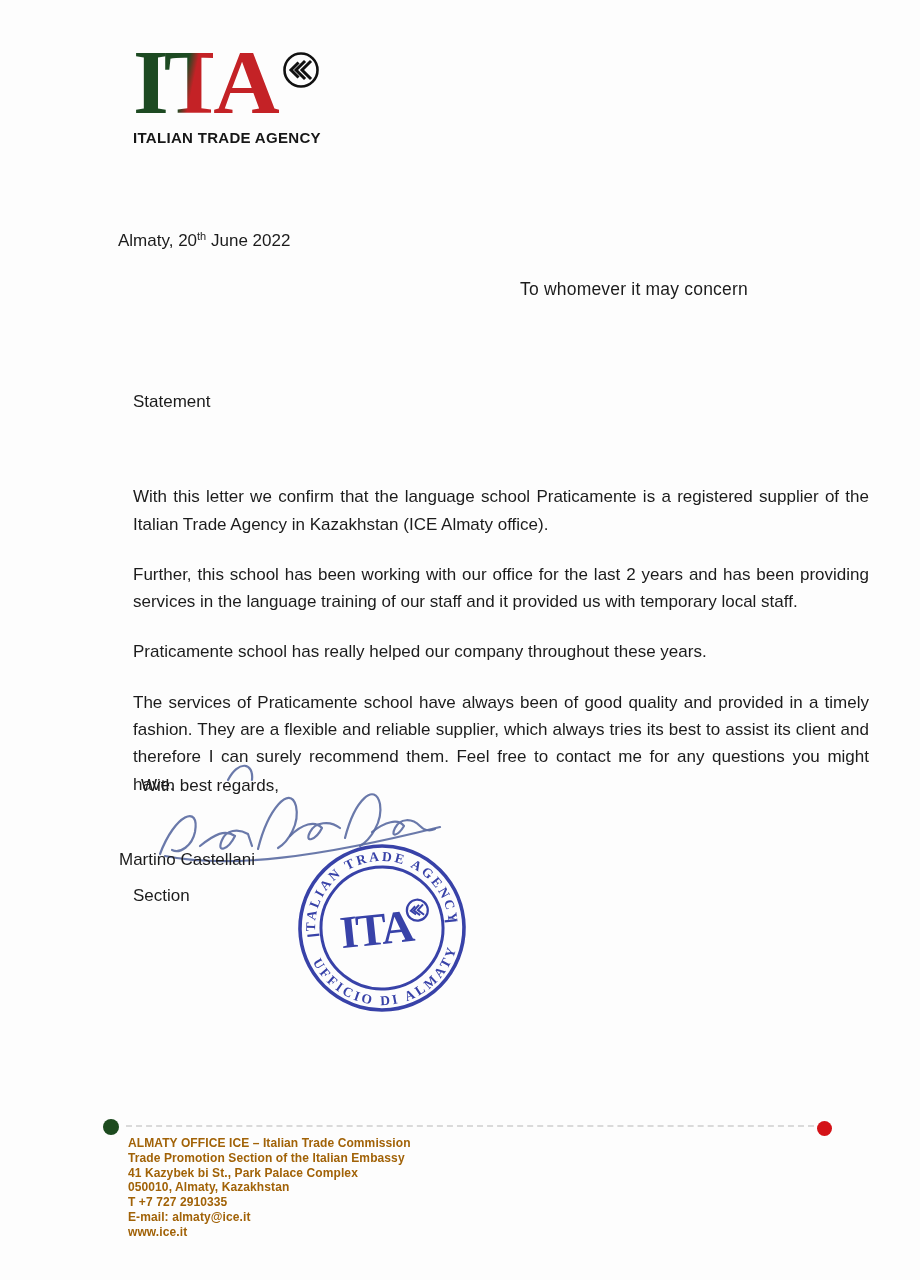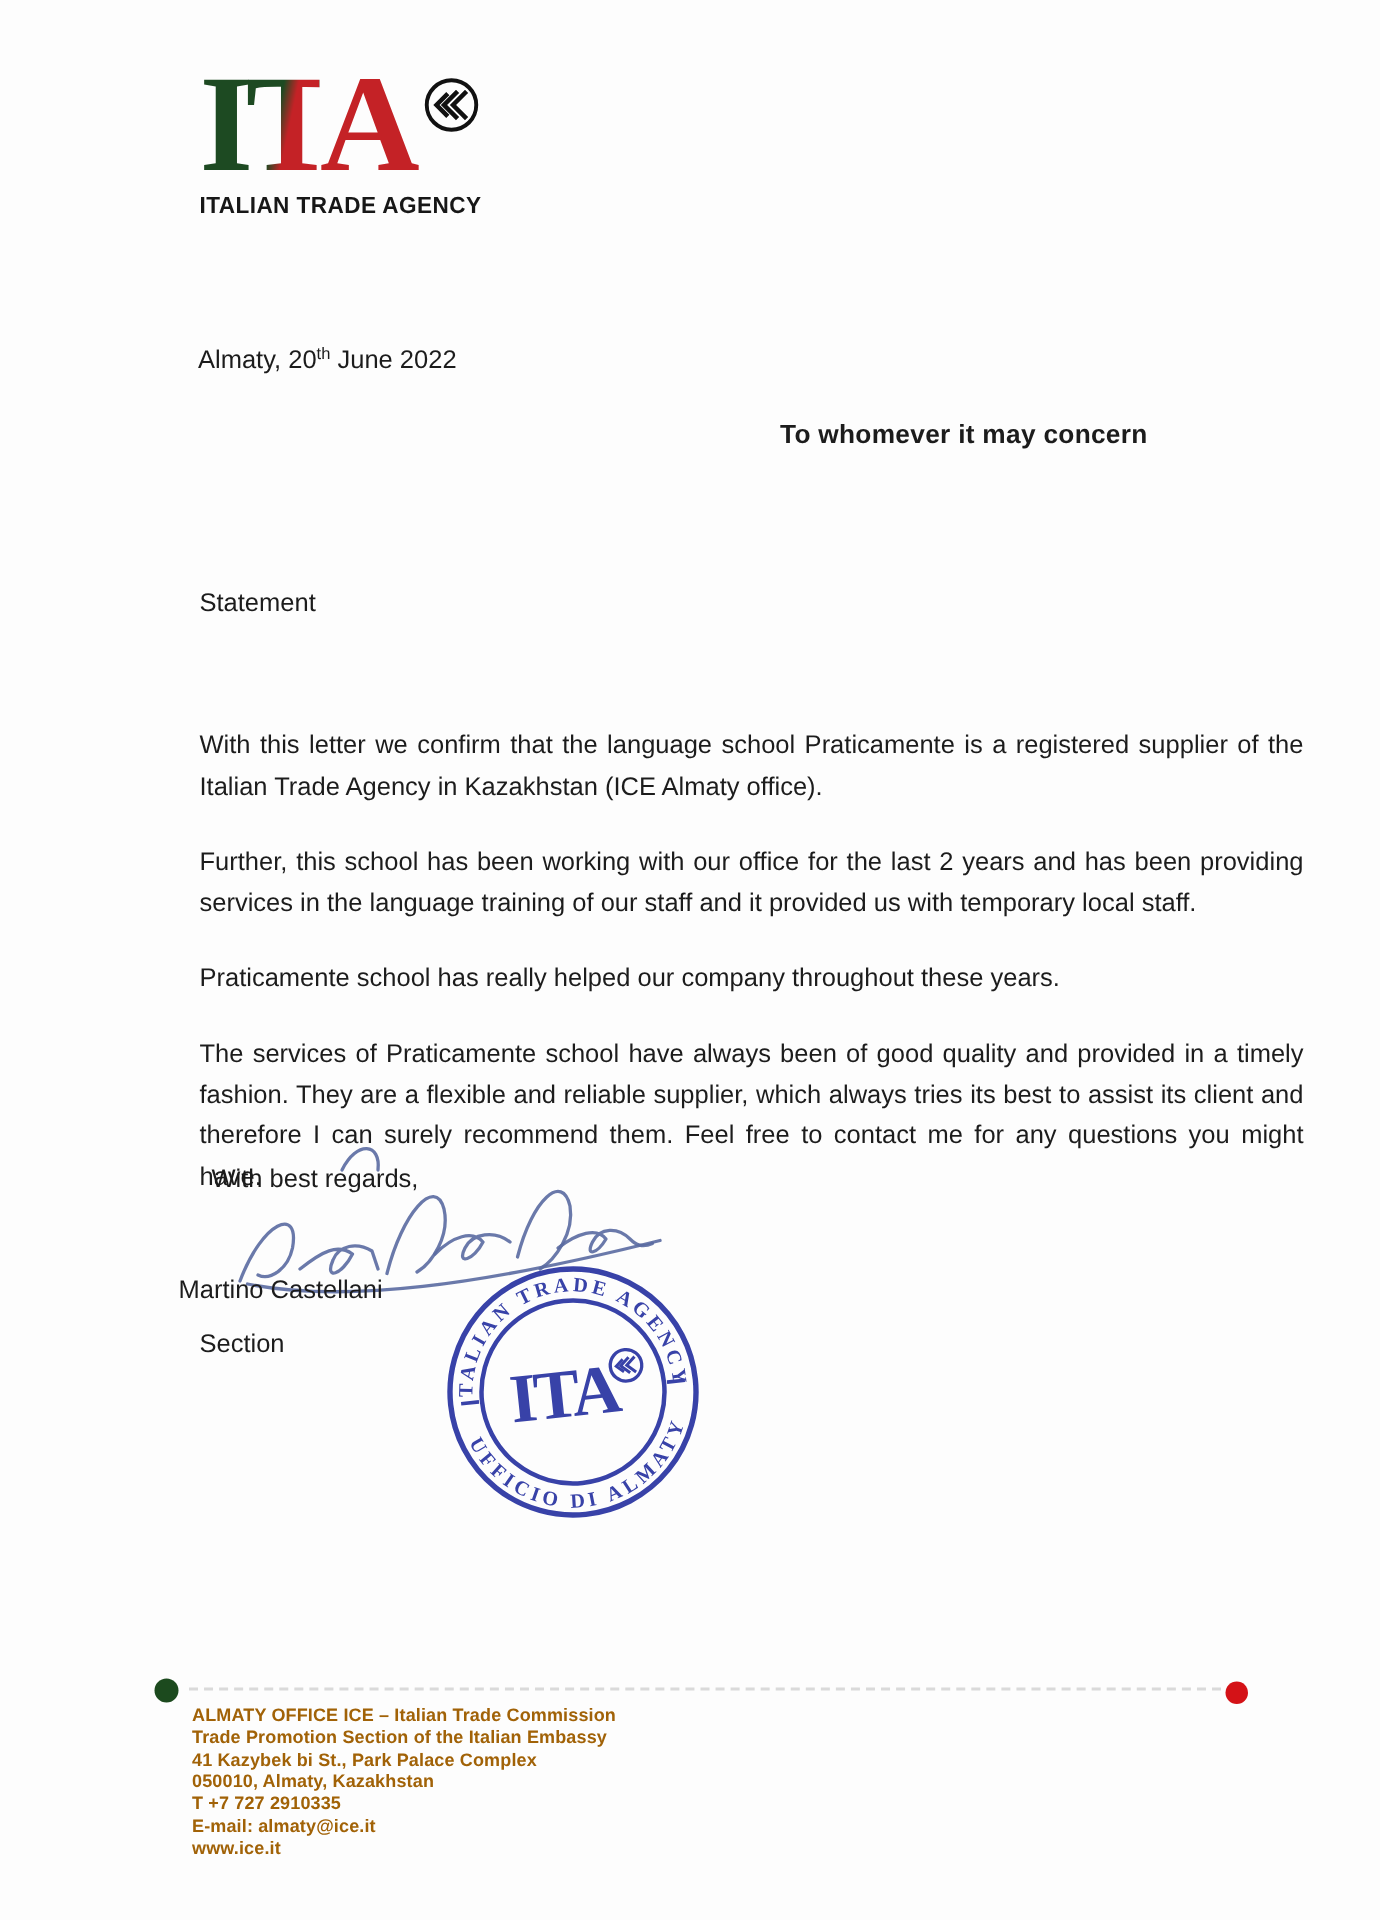--- a/index.html
+++ b/index.html
@@ -39,25 +39,25 @@
     font-size:15.5px;
     font-weight:700;
     letter-spacing:0.3px;
     color:#171717;
     transform:scaleX(0.97);
     transform-origin:left;
     white-space:nowrap;
   }
 
   
-  .dateline { position:absolute; left:132px; top:230px; font-size:17px; }
+  .dateline { position:absolute; left:118px; top:230px; font-size:17px; }
   .dateline sup { font-size:11px; vertical-align:6px; }
   .salutation {
     position:absolute; left:520px; top:279px;
-    font-size:17.5px; font-weight:700; letter-spacing:0.2px;
+    font-size:17.5px; font-weight:400; letter-spacing:0.2px;
     white-space:nowrap;
   }
   .body-block {
     position:absolute; left:133px; top:388px; width:736px;
     font-size:17px; line-height:27.3px;
   }
   .subject { margin-bottom:68px; }
   .body-block p { text-align:justify; margin-bottom:9px;margin-top:23px; }
 
   .closing { position:absolute; left:141px; top:776px; font-size:17px; }

